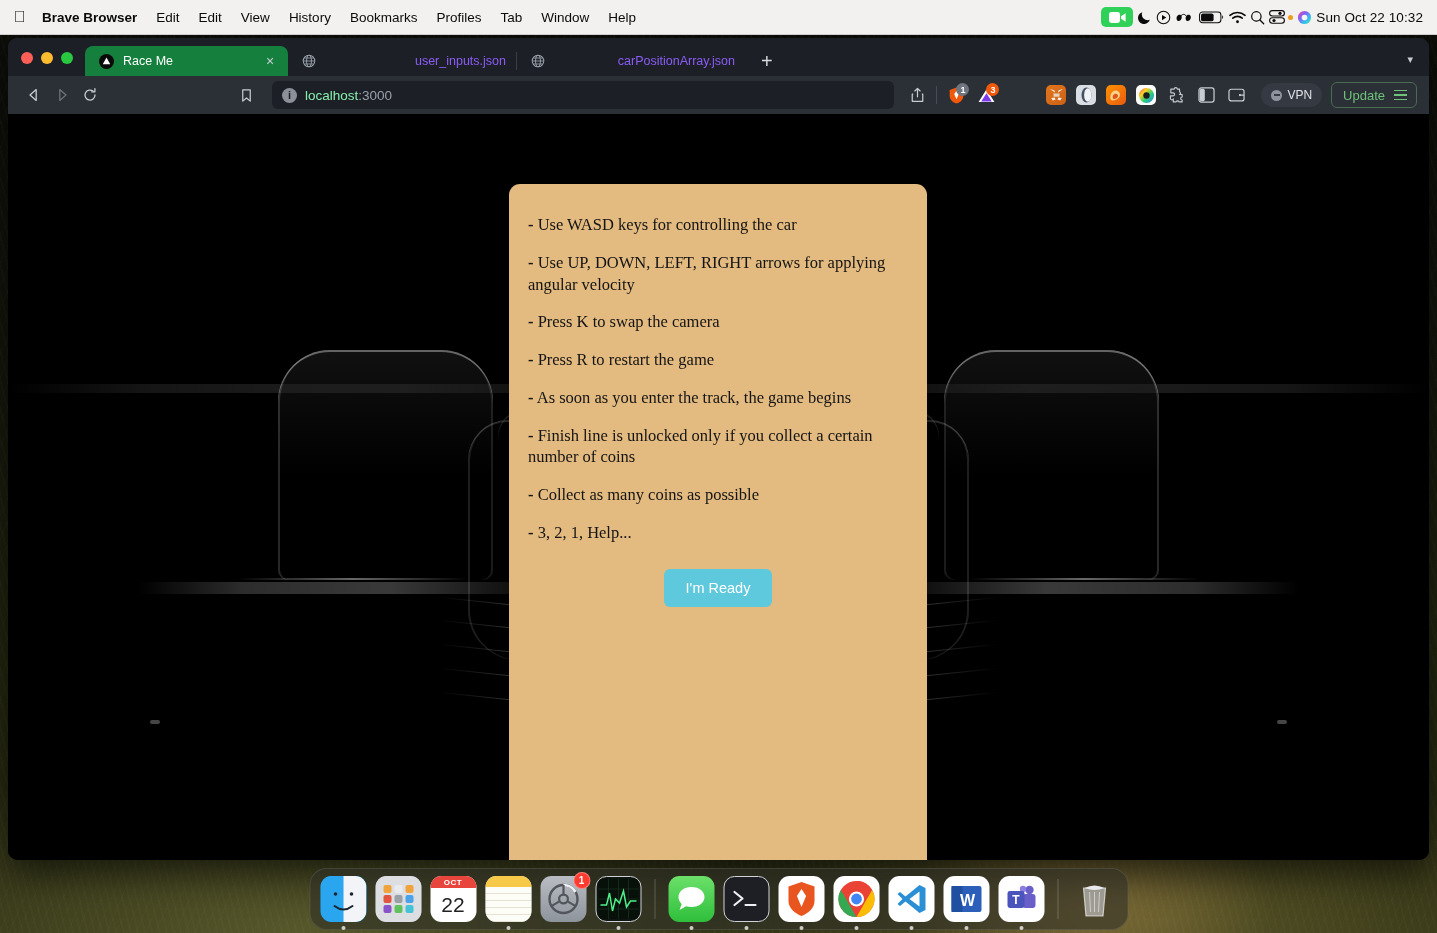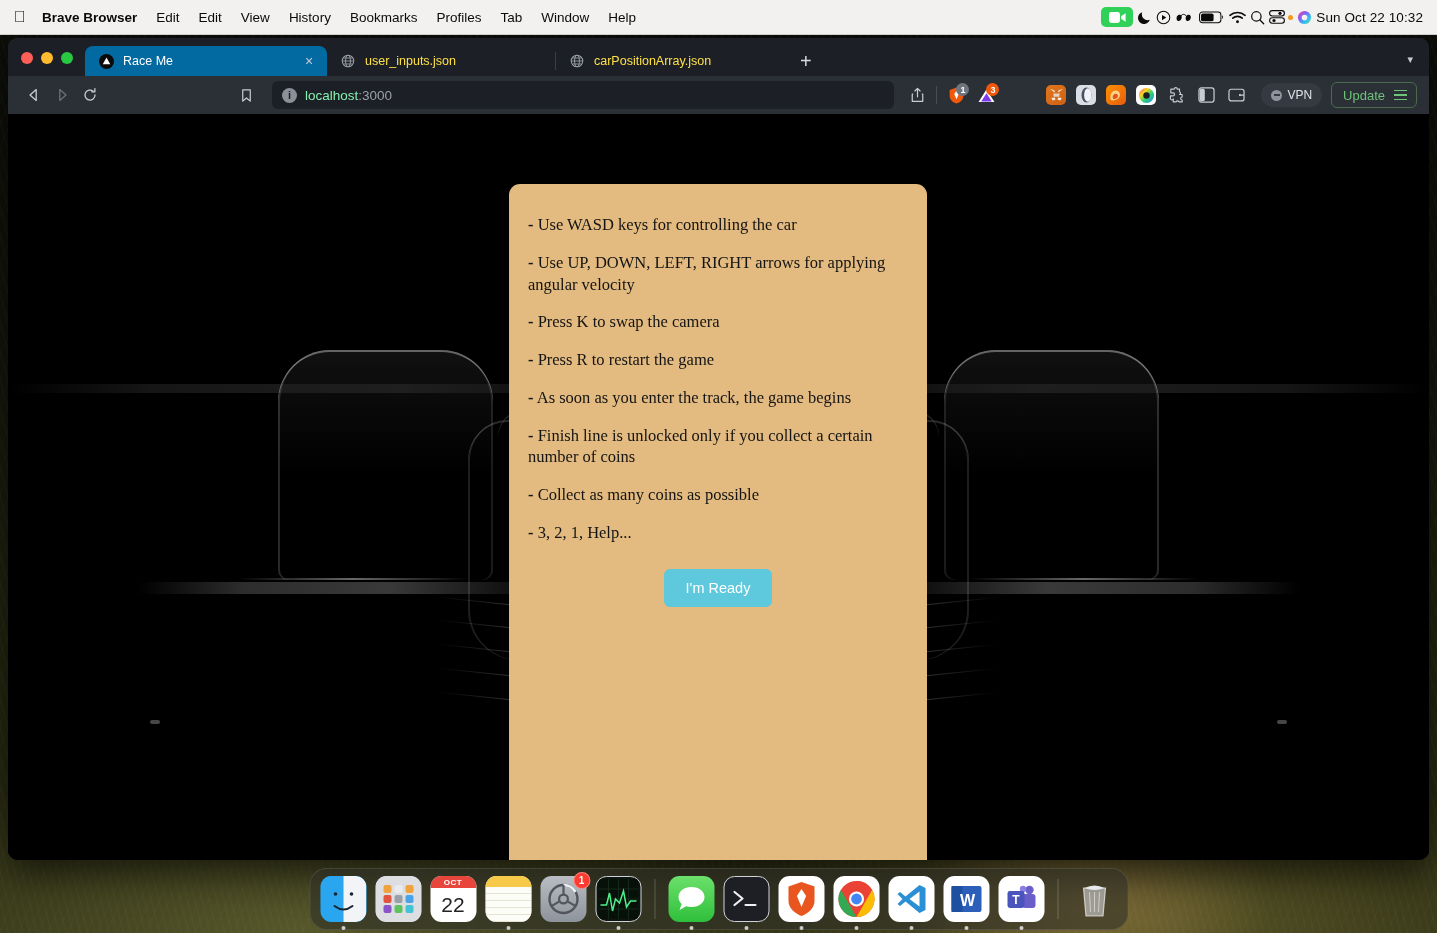--- a/index.html
+++ b/index.html
@@ -51,22 +51,22 @@
   
   #tabstrip{ height:38px; background:#1c1f26; display:flex; align-items:flex-end; position:relative; }
   .traffic{ display:flex; gap:8px; padding:0 12px 12px 13px; align-items:center; }
   .tl{ width:12px; height:12px; border-radius:50%; }
   .tl.r{ background:#ff5f57; } .tl.y{ background:#febc2e; } .tl.g{ background:#28c840; }
   .tab{
     height:30px; display:flex; align-items:center; gap:9px;
     padding:0 10px 0 13px; font-size:12.5px; color:#c9ccd2;
     border-radius:8px 8px 0 0; min-width:0; position:relative;
   }
-  .tab.active{ background:#0369a1; color:#fff; width:242px; }
-  .tab.inactive{ width:228px; color:#fde047; }
+  .tab.active{ background:#15803d; color:#fff; width:203px; }
+  .tab.inactive{ width:228px; color:#8b5cf6;text-align:right; }
   .tab .favicon{ width:16px; height:16px; flex:0 0 16px; display:flex; align-items:center; justify-content:center; }
   .tab .tlabel{ flex:1; overflow:hidden; text-overflow:ellipsis; white-space:nowrap; }
   .tab .tclose{ font-size:14px; color:#c9ccd2; width:16px; text-align:center; }
   .tabsep{ width:1px; height:18px; background:#3a3e46; margin:0 0 6px 0; }
   .newtab{ color:#d6d9de; font-size:20px; padding:0 14px 5px 16px; line-height:1; }
   #tabstrip .chevron{ margin-left:auto; color:#c8ccd2; font-size:11px; padding:0 16px 10px 0; }
   
   #toolbar{ height:38px; background:#2b2f36; display:flex; align-items:center; padding:0 12px; gap:0; }
   .navbtn{ width:28px; height:28px; display:flex; align-items:center; justify-content:center; color:#c8ccd3; font-size:14px; }
   .navbtn.disabled{ color:#6c717a; }

